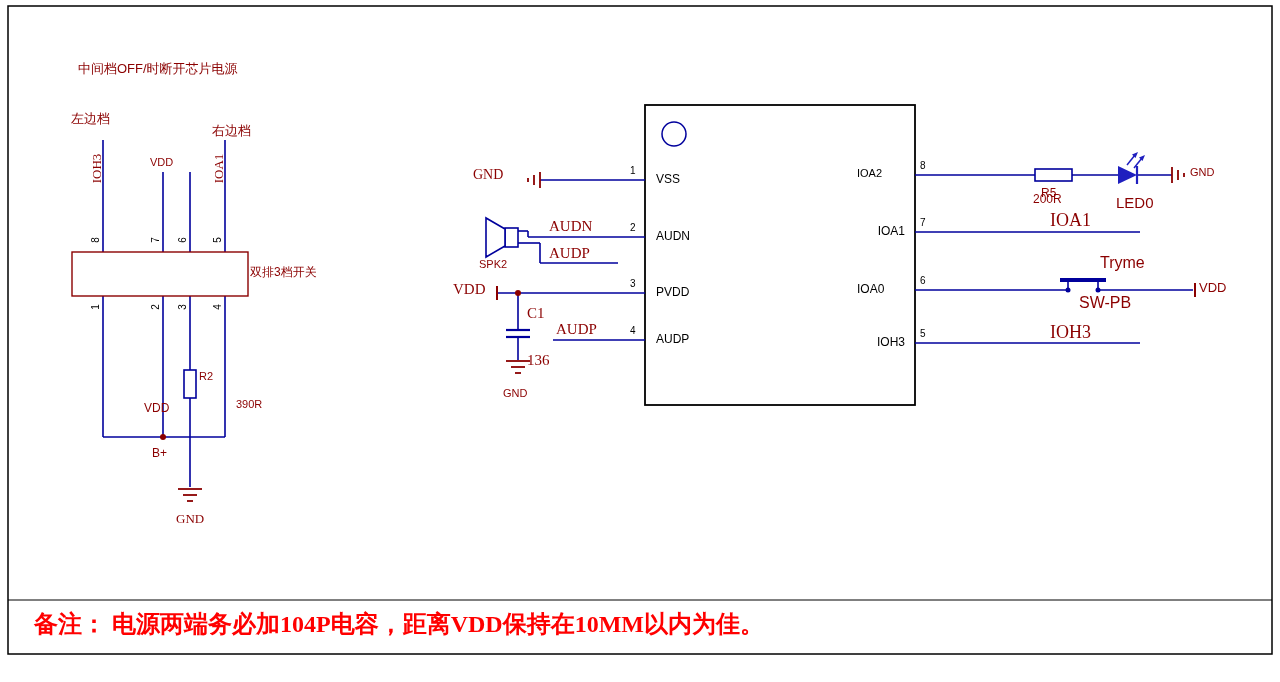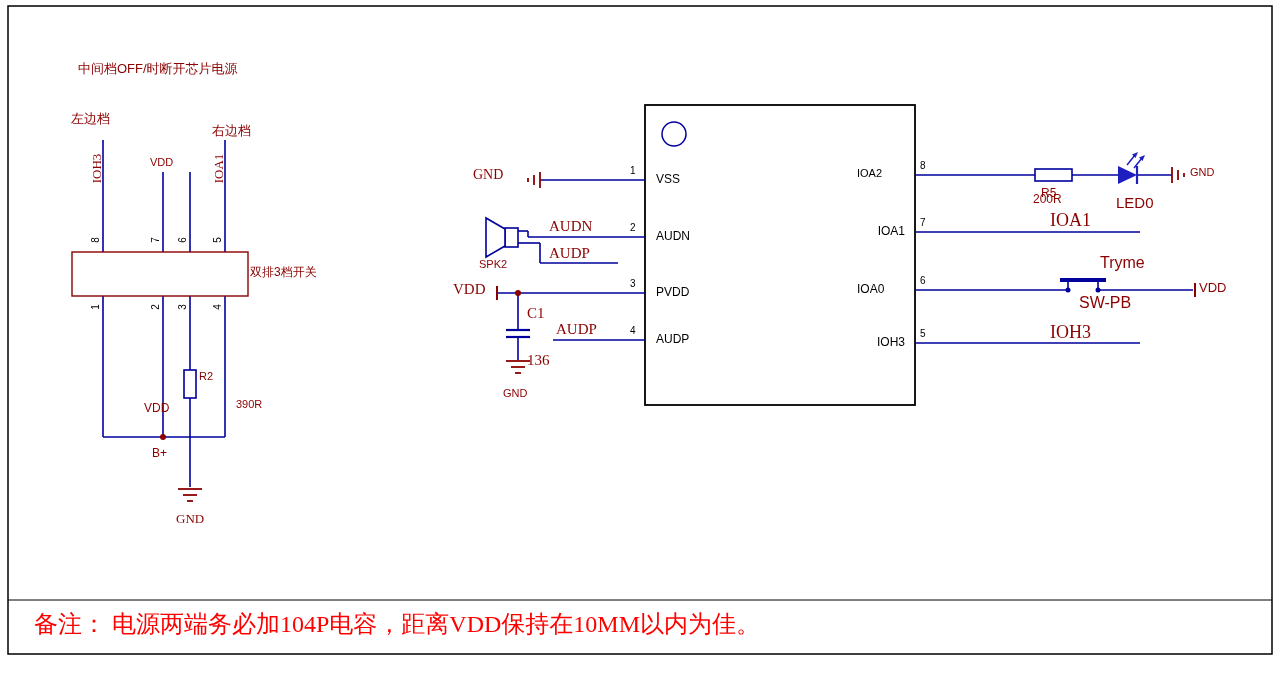--- a/index.html
+++ b/index.html
@@ -3,21 +3,21 @@
 <meta charset="utf-8">
 <style>
   * { margin:0; padding:0; box-sizing:border-box; }
   body { background:#ffffff; font-family:"Liberation Sans","DejaVu Sans",sans-serif; }
   .canvas { position:relative; width:1280px; height:682px; background:#ffffff; overflow:hidden;border-radius:7px; }
   svg.layer { position:absolute; left:0; top:0; }
   .lbl { position:absolute; color:#8b0000; white-space:nowrap; line-height:1; }
   .blk { color:#000000; }
   .serif { font-family:"Liberation Serif","DejaVu Serif",serif; }
   .rot { transform:rotate(-90deg); transform-origin:center; text-align:center; }
-  .note { color:#ff0000; font-weight:normal; font-family:"Liberation Serif","DejaVu Serif",serif; }
+  .note { color:#ff0000; font-weight:bold; font-family:"Liberation Serif","DejaVu Serif",serif; }
 </style>
 </head>
 <body>
 
 <div class="canvas">
 
   <svg class="layer" width="1280" height="682" viewBox="0 0 1280 682">
 
     <rect x="8" y="6" width="1264" height="648" fill="none" stroke="#000000" stroke-width="1.5"></rect>
     <line x1="8" y1="600" x2="1272" y2="600" stroke="#000000" stroke-width="1"></line>

